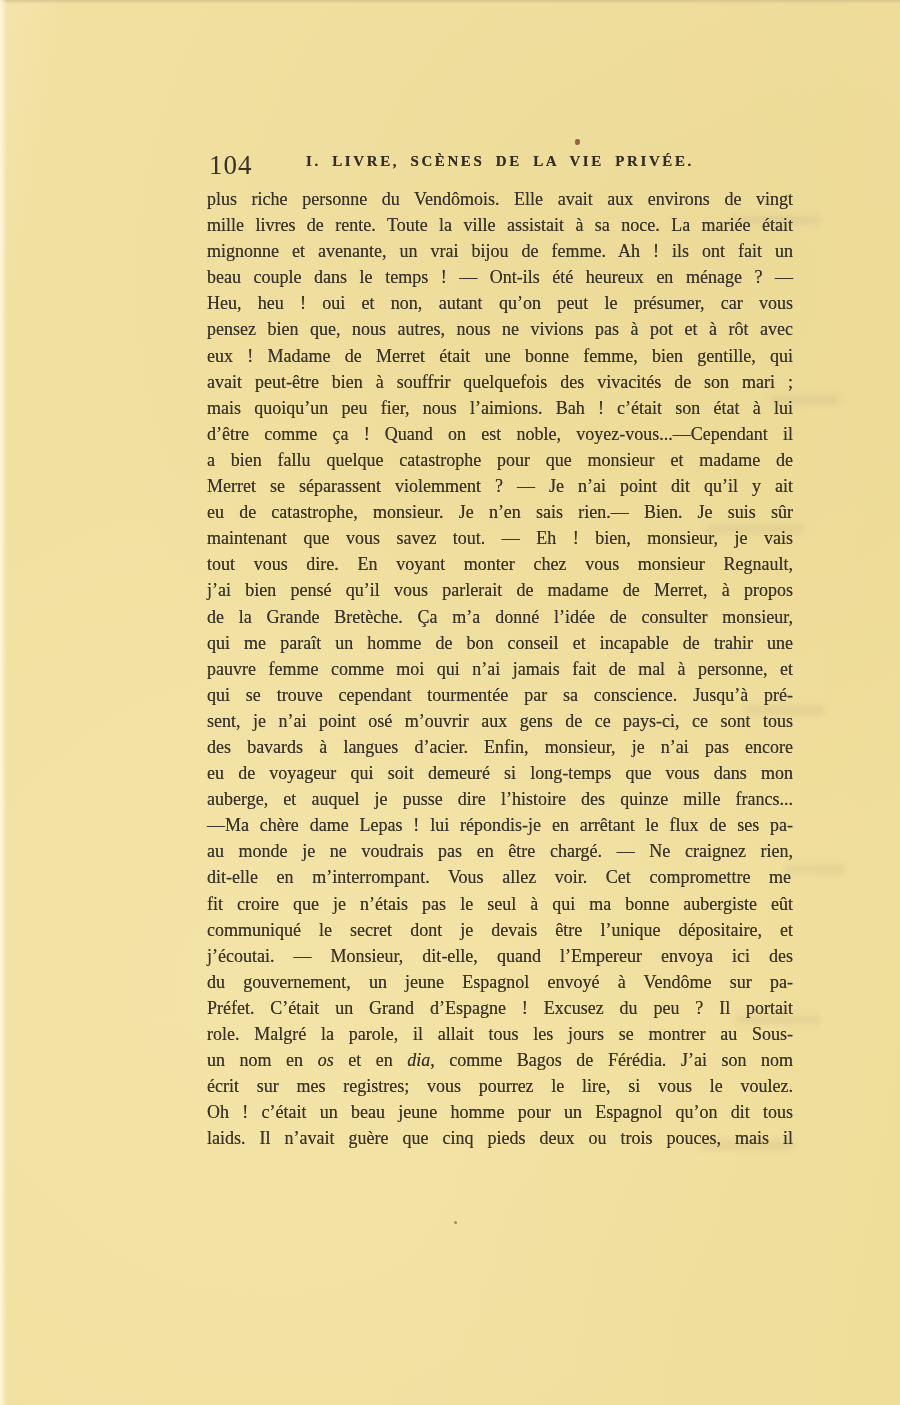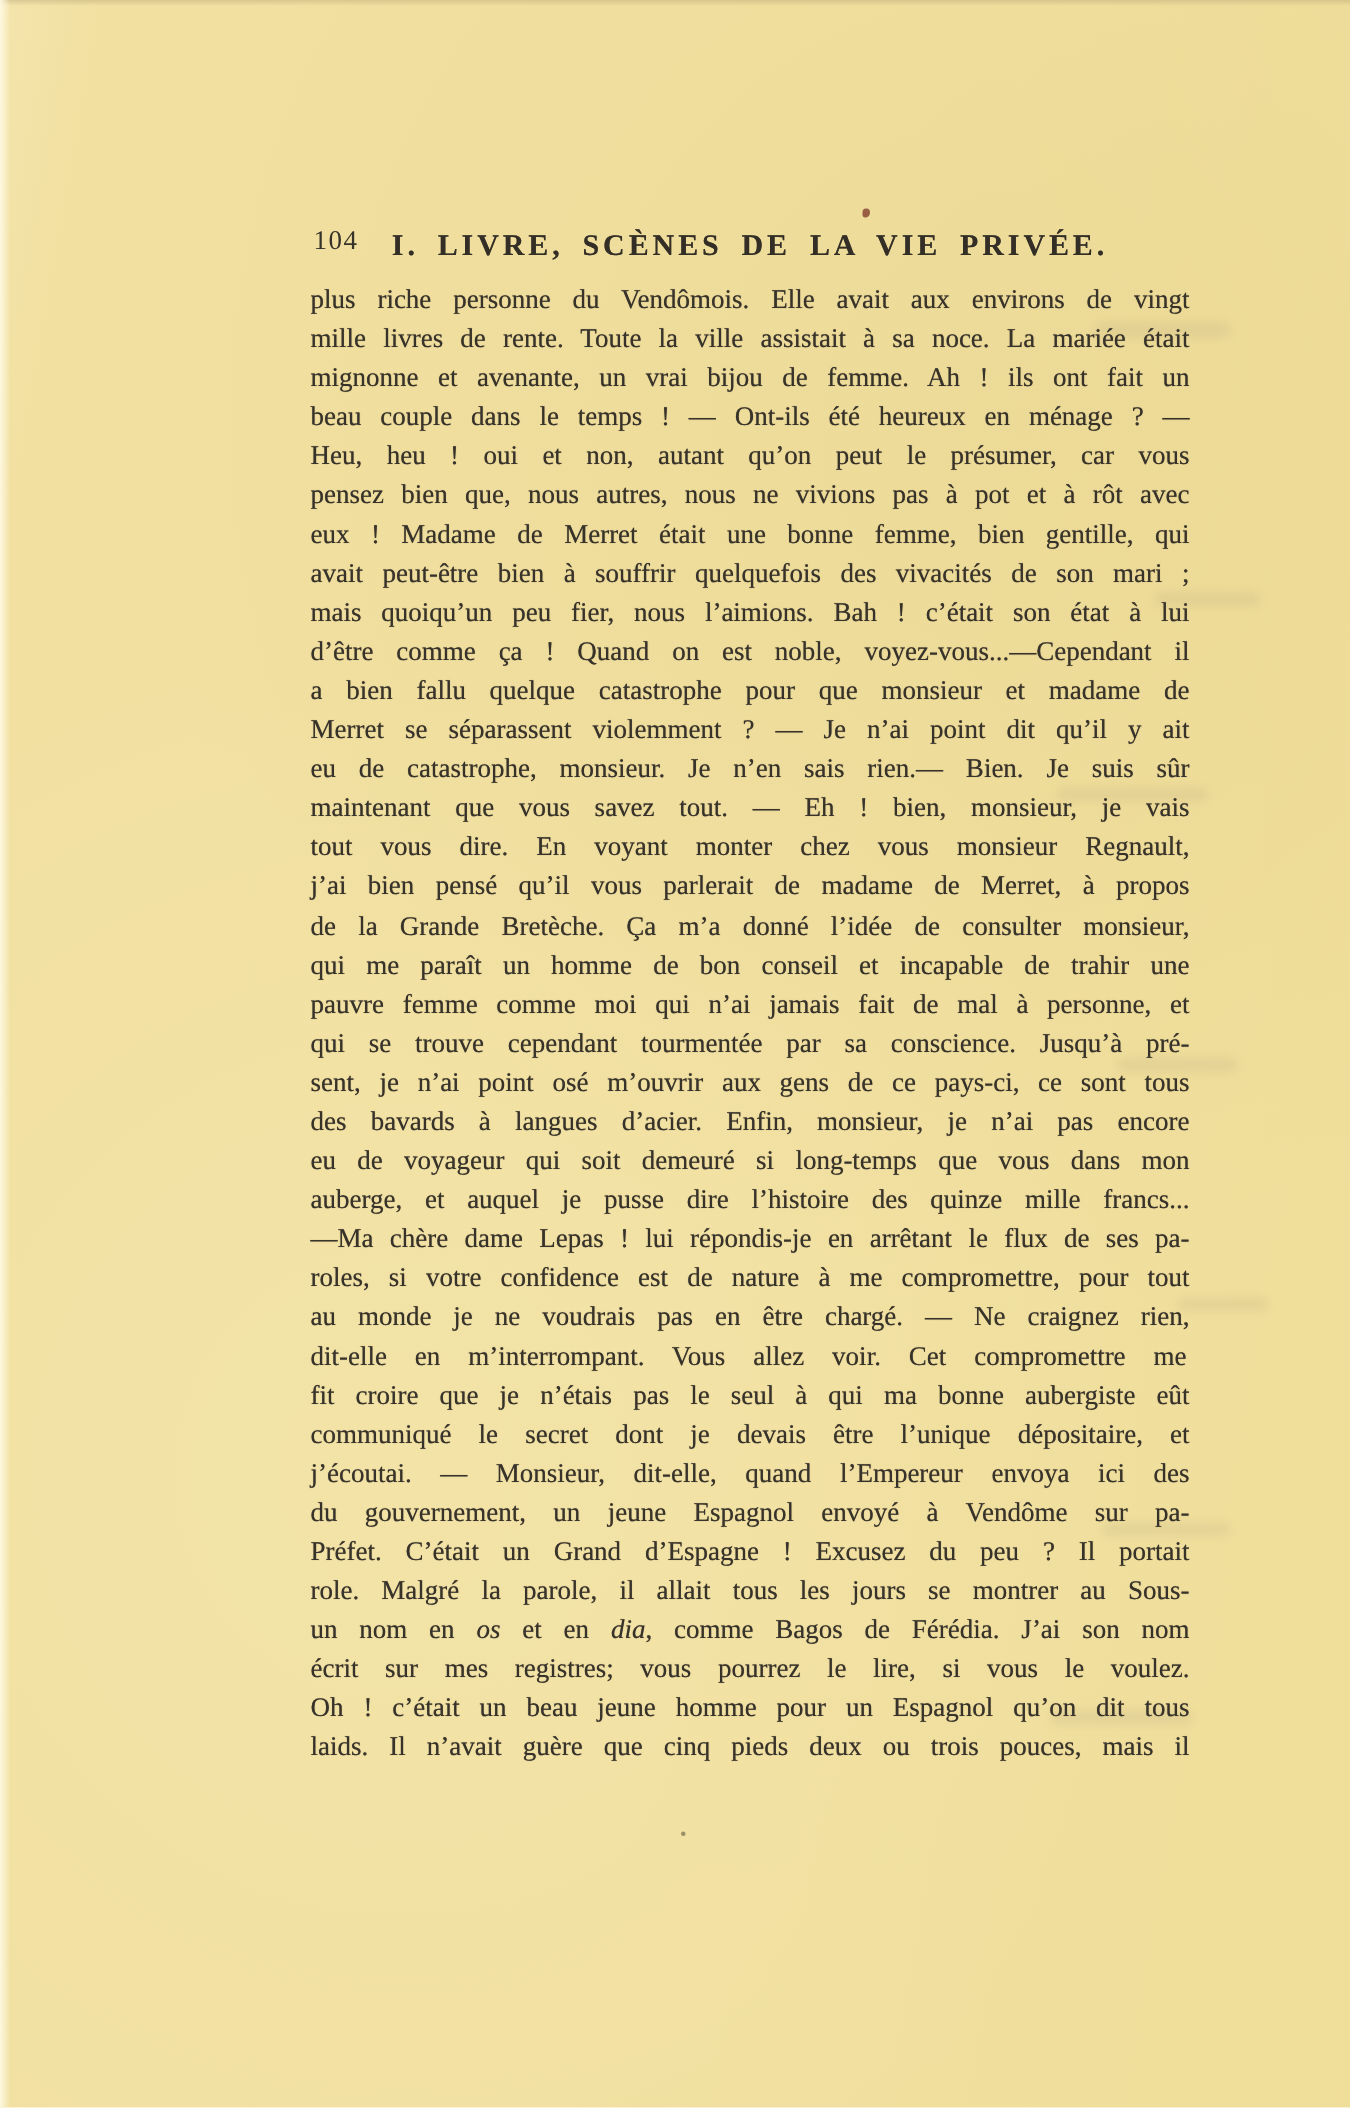--- a/index.html
+++ b/index.html
@@ -35,25 +35,25 @@
   .ghost {
     position: absolute; background: rgba(168,158,116,0.16);
     border-radius: 6px; filter: blur(3px); pointer-events: none;
   }
   .running-header {
     position: absolute; left: 207px; top: 149px; width: 586px; height: 28px;
     color: #332e26;
   }
   .pagenum {
     position: absolute; left: 2px; top: 1px;
-    font-size: 18px; letter-spacing: 1px; color: #37322a;
+    font-size: 27px; letter-spacing: 1px; color: #37322a;
   }
   .running-title {
     display: block; text-align: center; padding-top: 4px;
-    font-size: 20px; font-weight: 700; letter-spacing: 2.6px; word-spacing: 5px;
+    font-size: 15px; font-weight: 700; letter-spacing: 2.6px; word-spacing: 5px;
     color: #332e26;
     text-shadow: 0 0 0.4px rgba(45,40,30,0.6);
   }
   .text-block {
     position: absolute; left: 207px; top: 186px; width: 586px;
     color: #37322a;
     font-size: 18px; line-height: 26.1px;
     text-shadow: 0 0 0.5px rgba(48,42,32,0.65);
   }
   .line {
@@ -102,21 +102,20 @@
       <div class="line" style="word-spacing: 9.743px;"><span>j’ai bien pensé qu’il vous parlerait de madame de Merret, à propos</span></div>
       <div class="line" style="word-spacing: 10.291px;"><span>de la Grande Bretèche. Ça m’a donné l’idée de consulter monsieur,</span></div>
       <div class="line" style="word-spacing: 9.596px;"><span>qui me paraît un homme de bon conseil et incapable de trahir une</span></div>
       <div class="line" style="word-spacing: 7.973px;"><span>pauvre femme comme moi qui n’ai jamais fait de mal à personne, et</span></div>
       <div class="line" style="word-spacing: 11.354px;"><span>qui se trouve cependant tourmentée par sa conscience. Jusqu’à pré-</span></div>
       <div class="line" style="word-spacing: 7.971px;"><span>sent, je n’ai point osé m’ouvrir aux gens de ce pays-ci, ce sont tous</span></div>
       <div class="line" style="word-spacing: 11.639px;"><span>des bavards à langues d’acier. Enfin, monsieur, je n’ai pas encore</span></div>
       <div class="line" style="word-spacing: 9.689px;"><span>eu de voyageur qui soit demeuré si long-temps que vous dans mon</span></div>
       <div class="line" style="word-spacing: 10.648px;"><span>auberge, et auquel je pusse dire l’histoire des quinze mille francs...</span></div>
       <div class="line" style="word-spacing: 6.362px;"><span>—Ma chère dame Lepas ! lui répondis-je en arrêtant le flux de ses pa-</span></div>
-      <div class="line" style="word-spacing: 8.243px;"><span>roles, si votre confidence est de nature à me compromettre, pour tout</span></div>
       <div class="line" style="word-spacing: 10.128px;"><span>au monde je ne voudrais pas en être chargé. — Ne craignez rien,</span></div>
       <div class="line" style="word-spacing: 14.098px;"><span>dit-elle en m’interrompant. Vous allez voir. Cet compromettre me</span></div>
       <div class="line" style="word-spacing: 9.537px;"><span>fit croire que je n’étais pas le seul à qui ma bonne aubergiste eût</span></div>
       <div class="line" style="word-spacing: 13.573px;"><span>communiqué le secret dont je devais être l’unique dépositaire, et</span></div>
       <div class="line" style="word-spacing: 14.545px;"><span>j’écoutai. — Monsieur, dit-elle, quand l’Empereur envoya ici des</span></div>
       <div class="line" style="word-spacing: 13.717px;"><span>du gouvernement, un jeune Espagnol envoyé à Vendôme sur pa-</span></div>
       <div class="line" style="word-spacing: 11.378px;"><span>Préfet. C’était un Grand d’Espagne ! Excusez du peu ? Il portait</span></div>
       <div class="line" style="word-spacing: 10.259px;"><span>role. Malgré la parole, il allait tous les jours se montrer au Sous-</span></div>
       <div class="line" style="word-spacing: 10.041px;"><span>un nom en </span><i>os</i><span> et en </span><i>dia</i><span>, comme Bagos de Férédia. J’ai son nom</span></div>
       <div class="line" style="word-spacing: 13.237px;"><span>écrit sur mes registres; vous pourrez le lire, si vous le voulez.</span></div>

